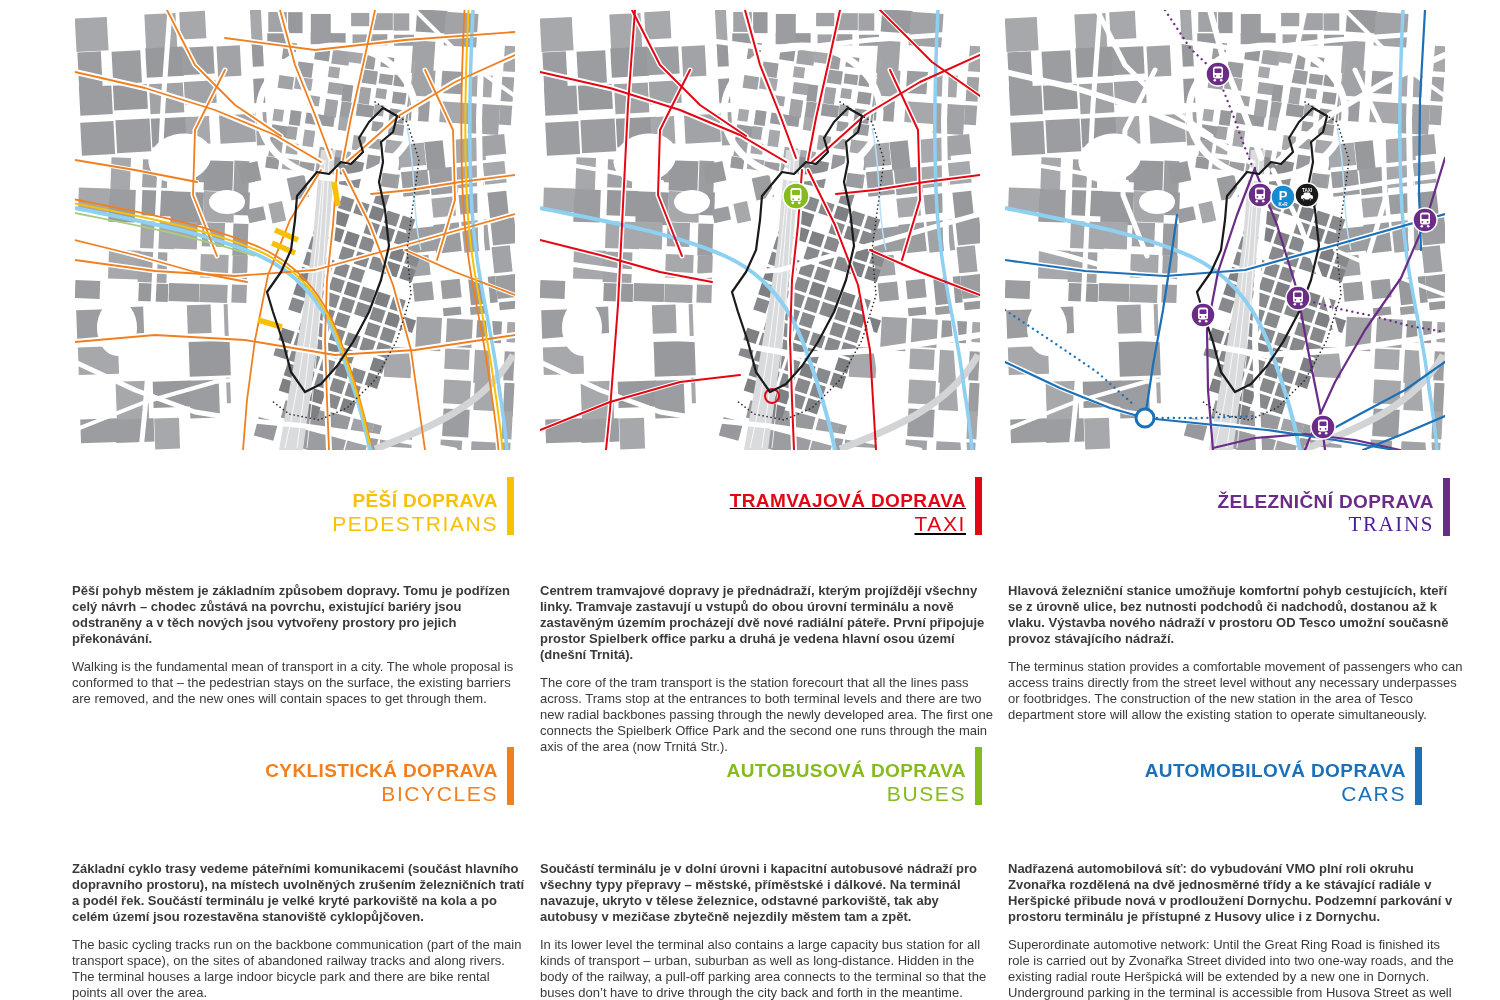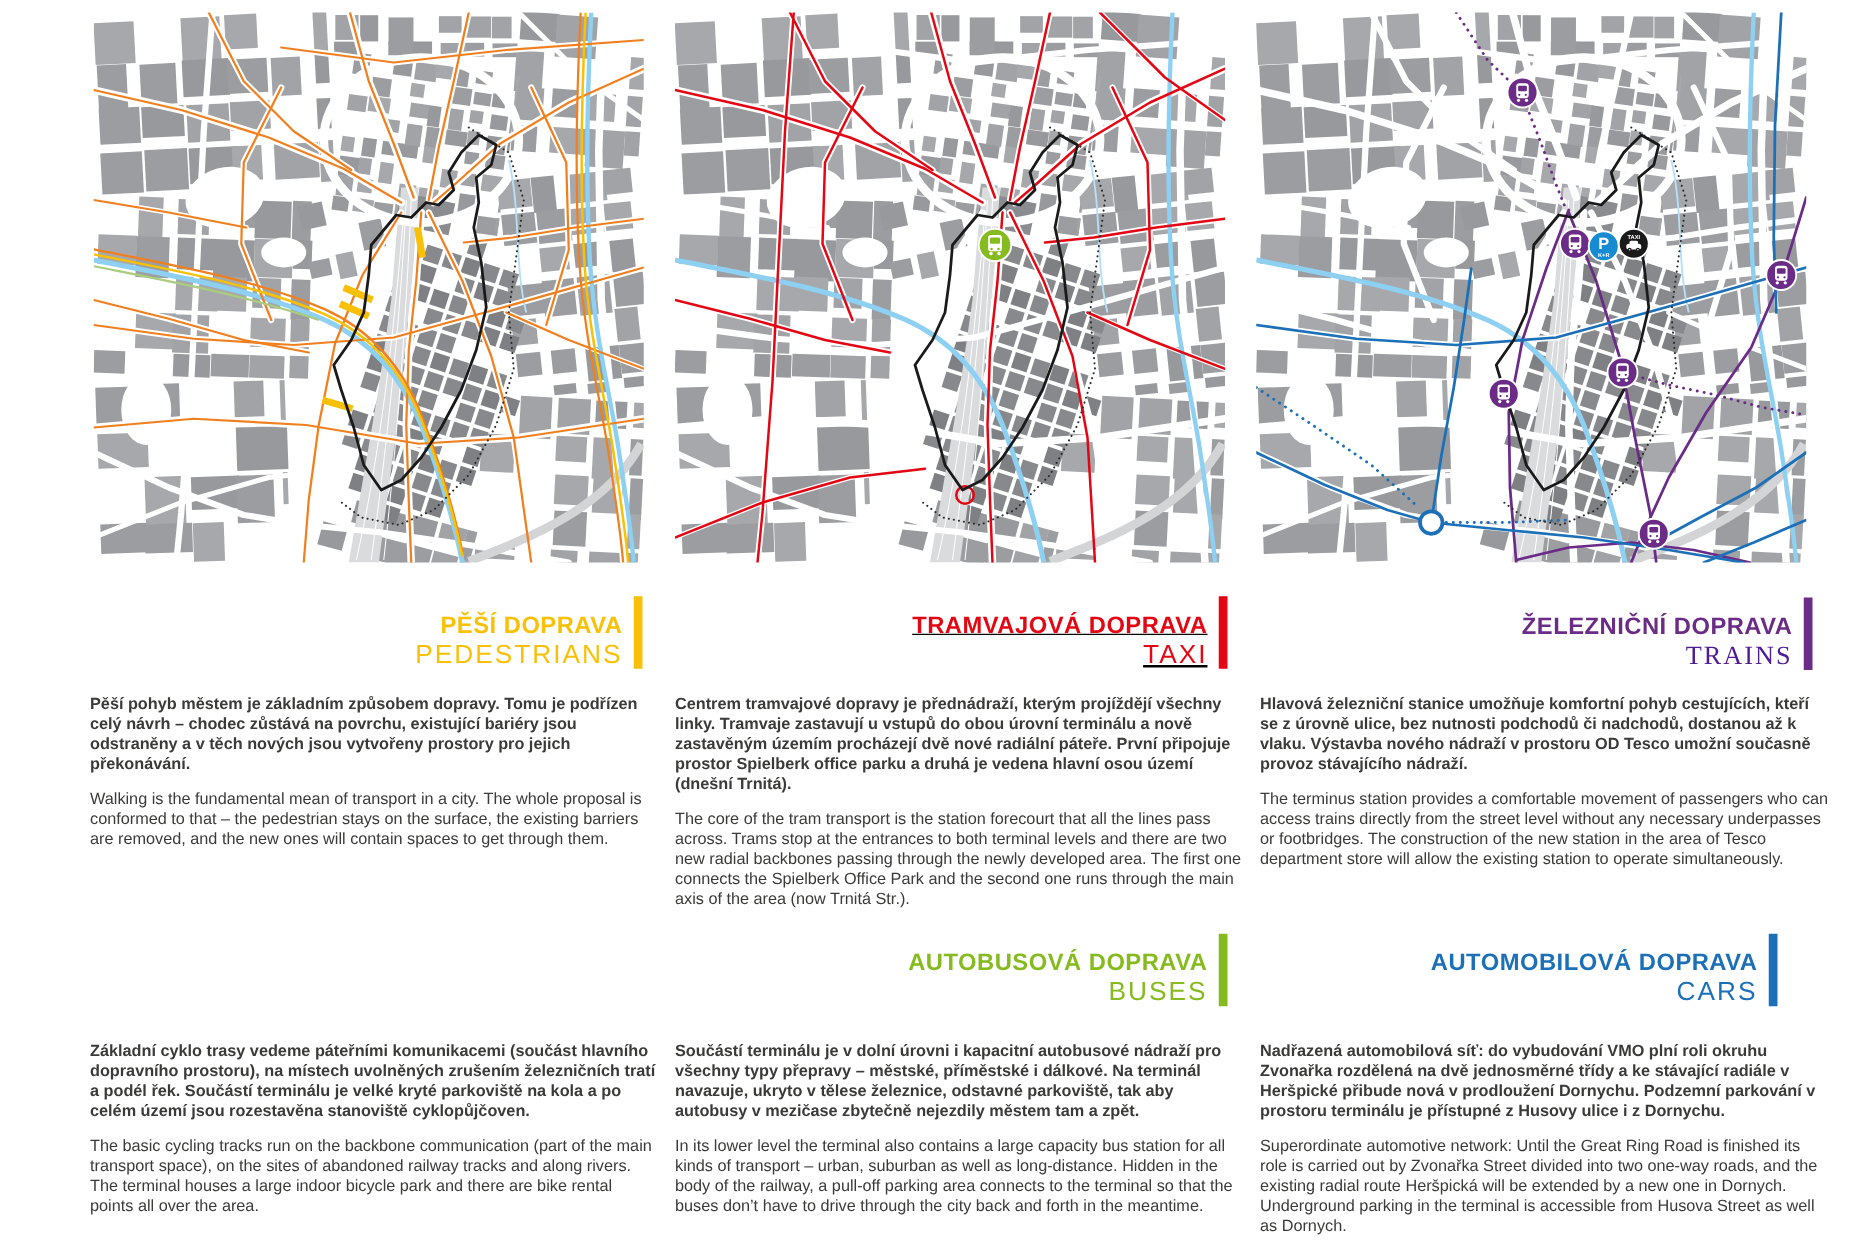--- a/index.html
+++ b/index.html
@@ -8,21 +8,21 @@
   .maps-row{position:absolute;left:75px;top:10px;display:flex;gap:25px;}
   .map-panel{width:440px;height:440px;background:#fff;}
   .map-panel svg{display:block;width:440px;height:440px;}
   .sec-head{position:absolute;display:flex;align-items:flex-end;width:442px;}
   .titles{flex:1;text-align:right;}
   .t-cs{font-size:19px;font-weight:bold;letter-spacing:.4px;line-height:23px;white-space:nowrap;}
   .t-en{font-size:21px;letter-spacing:1.6px;line-height:23px;white-space:nowrap;}
   .bar{width:7px;height:58px;margin-left:9px;flex:0 0 auto;}
   .sec-body{position:absolute;width:455px;color:#3a3a39;}
   .sec-body p{margin:0;font-size:13px;line-height:16px;}
-  .sec-body .cs{font-weight:bold;margin-bottom:12px;}
+  .sec-body .cs{font-weight:bold;margin-bottom:12px;margin-top:28px;}
 </style>
 </head>
 <body>
 
 <div class="page">
 
   <div class="maps-row">
     <div class="map-panel">
       <svg id="map-ped" viewBox="0 0 440 440">
           <rect x="0" y="0" width="440" height="440" fill="#fff"></rect>
@@ -1216,20 +1216,27 @@
   </div>
   <div class="sec-body" style="left:540px;top:555px;">
     <p class="cs">Centrem tramvajové dopravy je přednádraží, kterým projíždějí všechny linky. Tramvaje zastavují u vstupů do obou úrovní terminálu a nově zastavěným územím procházejí dvě nové radiální páteře. První připojuje prostor Spielberk office parku a druhá je vedena hlavní osou území (dnešní Trnitá).</p>
     <p class="en">The core of the tram transport is the station forecourt that all the lines pass across. Trams stop at the entrances to both terminal levels and there are two new radial backbones passing through the newly developed area. The first one connects the Spielberk Office Park and the second one runs through the main axis of the area (now Trnitá Str.).</p>
   </div>
   <div class="sec-body" style="left:1008px;top:555px;">
     <p class="cs">Hlavová železniční stanice umožňuje komfortní pohyb cestujících, kteří se z úrovně ulice, bez nutnosti podchodů či nadchodů, dostanou až k vlaku. Výstavba nového nádraží v prostoru OD Tesco umožní současně provoz stávajícího nádraží.</p>
     <p class="en">The terminus station provides a comfortable movement of passengers who can access trains directly from the street level without any necessary underpasses or footbridges. The construction of the new station in the area of Tesco department store will allow the existing station to operate simultaneously.</p>
   </div>
 
+  <div class="sec-head" style="left:72px;top:747px;">
+    <div class="titles">
+      <div class="t-cs" style="color: rgb(240, 128, 31);">CYKLISTICKÁ DOPRAVA</div>
+      <div class="t-en" style="color: rgb(240, 128, 31);">BICYCLES</div>
+    </div>
+    <div class="bar" style="background-color: rgb(240, 128, 31);"></div>
+  </div>
   <div class="sec-head" style="left:540px;top:747px;">
     <div class="titles">
       <div class="t-cs" style="color: rgb(134, 187, 31);">AUTOBUSOVÁ DOPRAVA</div>
       <div class="t-en" style="color: rgb(134, 187, 31);">BUSES</div>
     </div>
     <div class="bar" style="background-color: rgb(134, 187, 31);"></div>
   </div>
   <div class="sec-head" style="left:980px;top:747px;">
     <div class="titles">
       <div class="t-cs" style="color: rgb(28, 112, 184);">AUTOMOBILOVÁ DOPRAVA</div>

